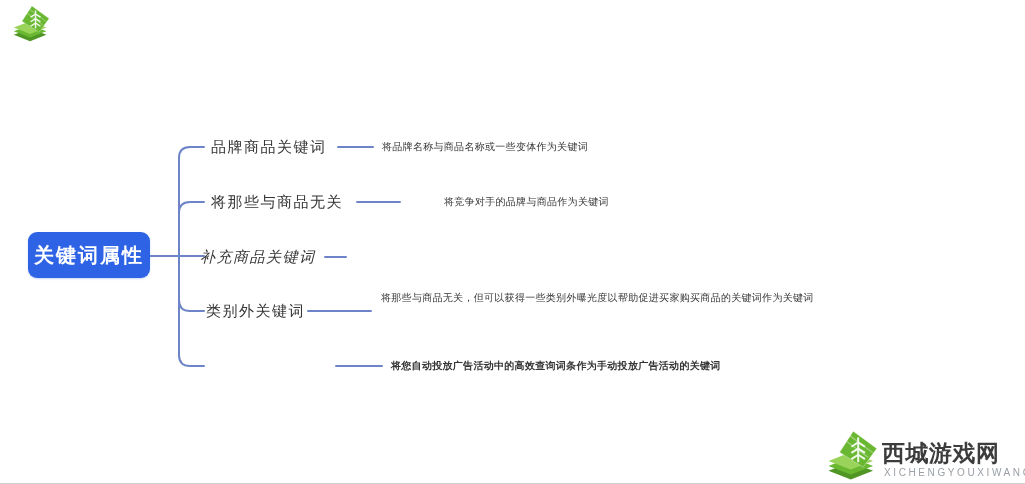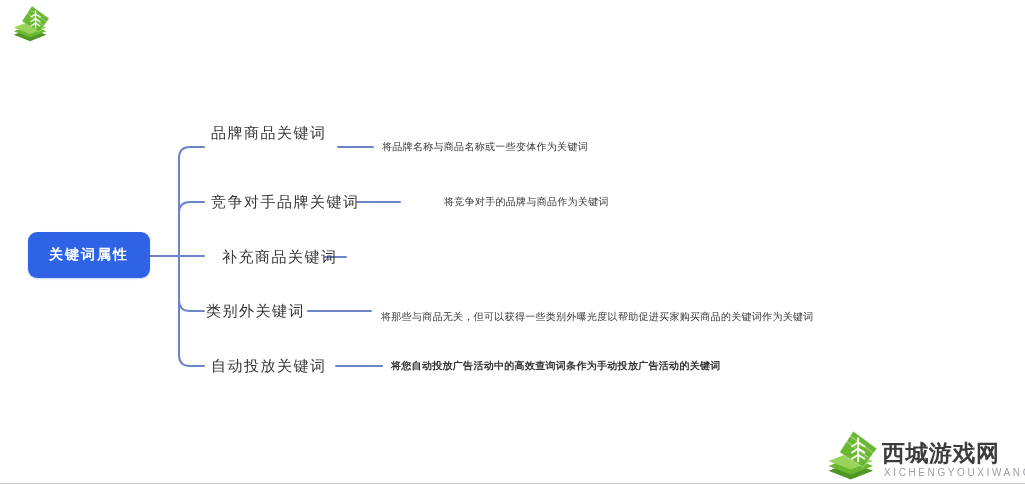--- a/index.html
+++ b/index.html
@@ -31,21 +31,21 @@
   .root-node {
     position: absolute;
     left: 28px; top: 232px;
     width: 122px; height: 46px;
     background: #2e63e6;
     border-radius: 9px;
     display: flex;
     align-items: center;
     justify-content: center;
     color: #ffffff;
-    font-size: 14px;
+    font-size: 20px;
     font-weight: bold;
     letter-spacing: 2px;
     box-shadow: 0 1px 2px rgba(46,99,230,0.25);
     cursor: pointer;
   }
 
   .branch-label {
     position: absolute;
     font-size: 15px;
     color: #353535;
@@ -146,32 +146,31 @@
       <path d="M338 147 H373"></path>
       <path d="M357 202 H400"></path>
       <path d="M325 257 H346"></path>
       <path d="M308 311 H371"></path>
       <path d="M336 366 H382"></path>
     </g>
   </svg>
 
   <div class="root-node">关键词属性</div>
 
-  <div class="branch-label" style="left:211px; top:124px;">品牌商品关键词</div>
+  <div class="branch-label" style="left:211px; top:138px;">品牌商品关键词</div>
   <div class="branch-desc" style="left:382px; top:138px;">将品牌名称与商品名称或一些变体作为关键词</div>
 
-  <div class="branch-label" style="left:211px; top:193px;">竞争对手品牌关键词</div>
+  <div class="branch-label" style="left:211px; top:193px;">将那些与商品无关</div>
   <div class="branch-desc" style="left:412px; top:193px;margin-left:32px;">将竞争对手的品牌与商品作为关键词</div>
 
-  <div class="branch-label" style="left:222px; top:248px;">补充商品关键词</div>
+  <div class="branch-label" style="left:200px; top:248px;font-style:italic;">补充商品关键词</div>
 
   <div class="branch-label" style="left:206px; top:302px;text-align:right;">类别外关键词</div>
-  <div class="branch-desc" style="left:381px; top:308px;font-family:Liberation Serif, serif;">将那些与商品无关，但可以获得一些类别外曝光度以帮助促进买家购买商品的关键词作为关键词</div>
+  <div class="branch-desc" style="left:381px; top:289px;font-family:Liberation Serif, serif;">将那些与商品无关，但可以获得一些类别外曝光度以帮助促进买家购买商品的关键词作为关键词</div>
 
-  <div class="branch-label" style="left:211px; top:357px;">自动投放关键词</div>
   <div class="branch-desc" style="left:391px; top:357px;font-weight:bold;">将您自动投放广告活动中的高效查询词条作为手动投放广告活动的关键词</div>
 
   <div class="watermark">
     <svg class="wm-logo" viewBox="0 0 42 42">
       <use href="#emblem"></use>
     </svg>
     <div class="wm-name">西城游戏网</div>
     <div class="wm-latin">XICHENGYOUXIWANG</div>
   </div>
 

